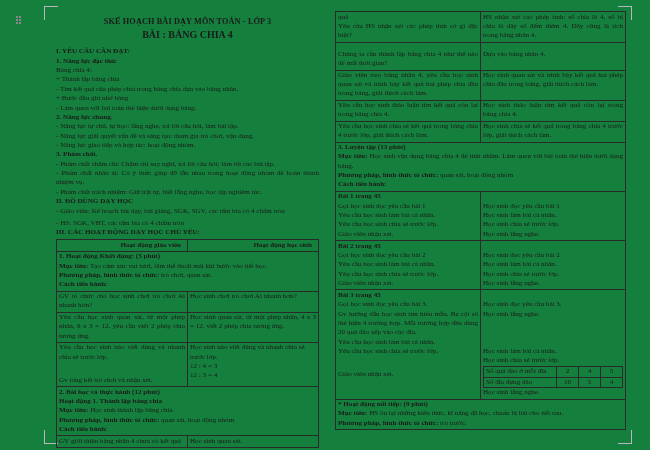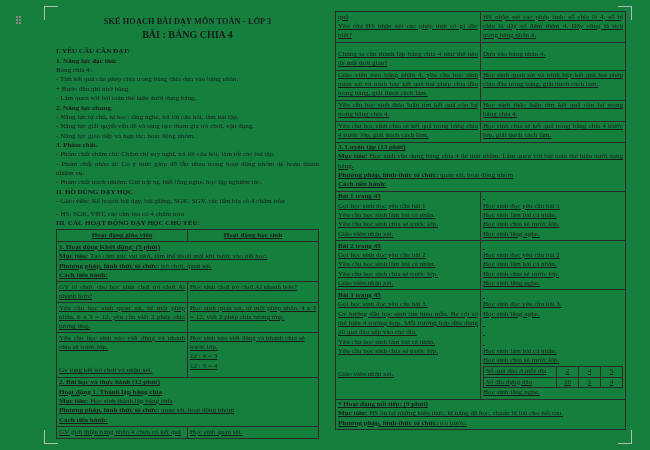--- a/index.html
+++ b/index.html
@@ -81,31 +81,30 @@
     text-align: justify;
   }
   .b { font-weight: bold; }
   .sp { height: 3px; }
 
   table.main {
     width: 100%;
     border-collapse: collapse;
     margin-top: 1px;
     table-layout: fixed;
-    text-decoration: underline;
   }
   table.main td, table.main th {
     border: 0.7px solid #2a2a2a;
     vertical-align: top;
     padding: 0.5px 2px 1px 2px;
     font-size: 7.1px;
     line-height: 1.3;
   }
   table.main th {
-    text-align: center;
+    text-align: right;
     font-weight: bold;
     padding: 1px 6px;
   }
   td.justify { text-align: justify; }
 
   table.inner {
     border-collapse: collapse;
     width: 100%;
     margin: 0.5px 0 0.5px 0;
     table-layout: fixed;
@@ -140,20 +139,21 @@
   </span>
 
   <div class="col col-left">
 
     <h1 class="doc-title">SKẾ HOẠCH BÀI DẠY MÔN TOÁN - LỚP 3</h1>
     <div class="doc-subtitle">BÀI : BẢNG CHIA 4</div>
 
     <p class="l b">I. YÊU CẦU CẦN ĐẠT:</p>
     <p class="l b">1. Năng lực đặc thù:</p>
     <p class="l">Bảng chia 4:</p>
+    <p class="l">+ Thành lập bảng chia</p>
     <p class="l">- Tìm kết quả của phép chia trong bảng chia dựa vào bảng nhân.</p>
     <p class="l">+ Bước đầu ghi nhớ bảng</p>
     <p class="l">- Làm quen với bài toán thể hiện dưới dạng bảng.</p>
 
     <p class="l b">2. Năng lực chung.</p>
     <p class="l">- Năng lực tự chủ, tự học: lắng nghe, trả lời câu hỏi, làm bài tập.</p>
     <p class="l">- Năng lực giải quyết vấn đề và sáng tạo: tham gia trò chơi, vận dụng.</p>
     <p class="l">- Năng lực giao tiếp và hợp tác: hoạt động nhóm.</p>
 
     <p class="l b">3. Phẩm chất.</p>

